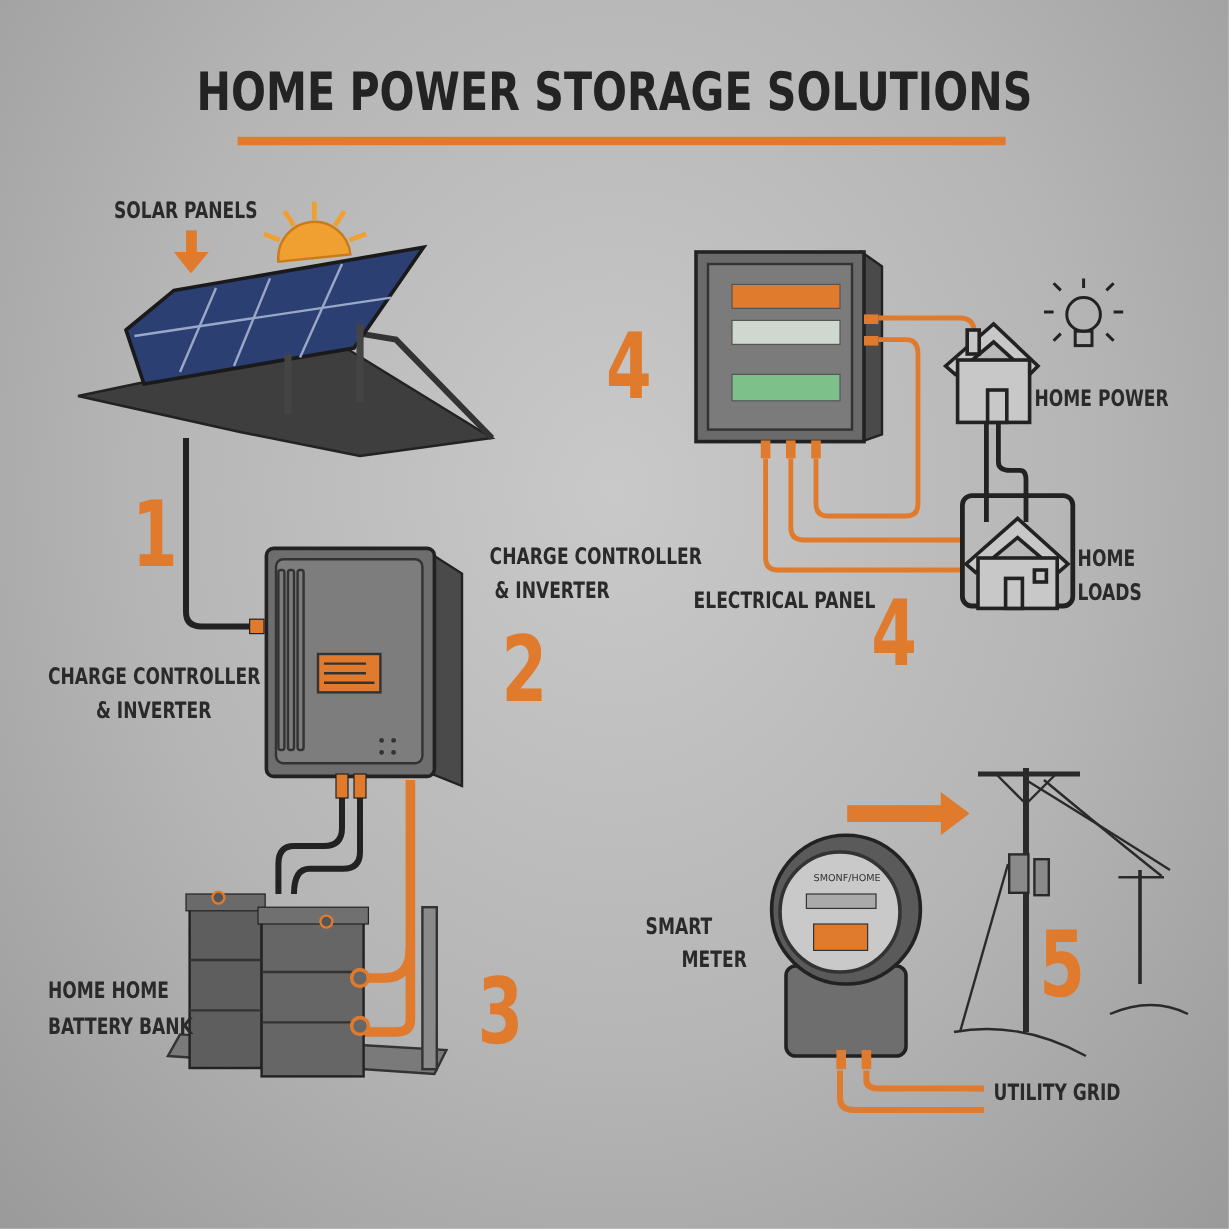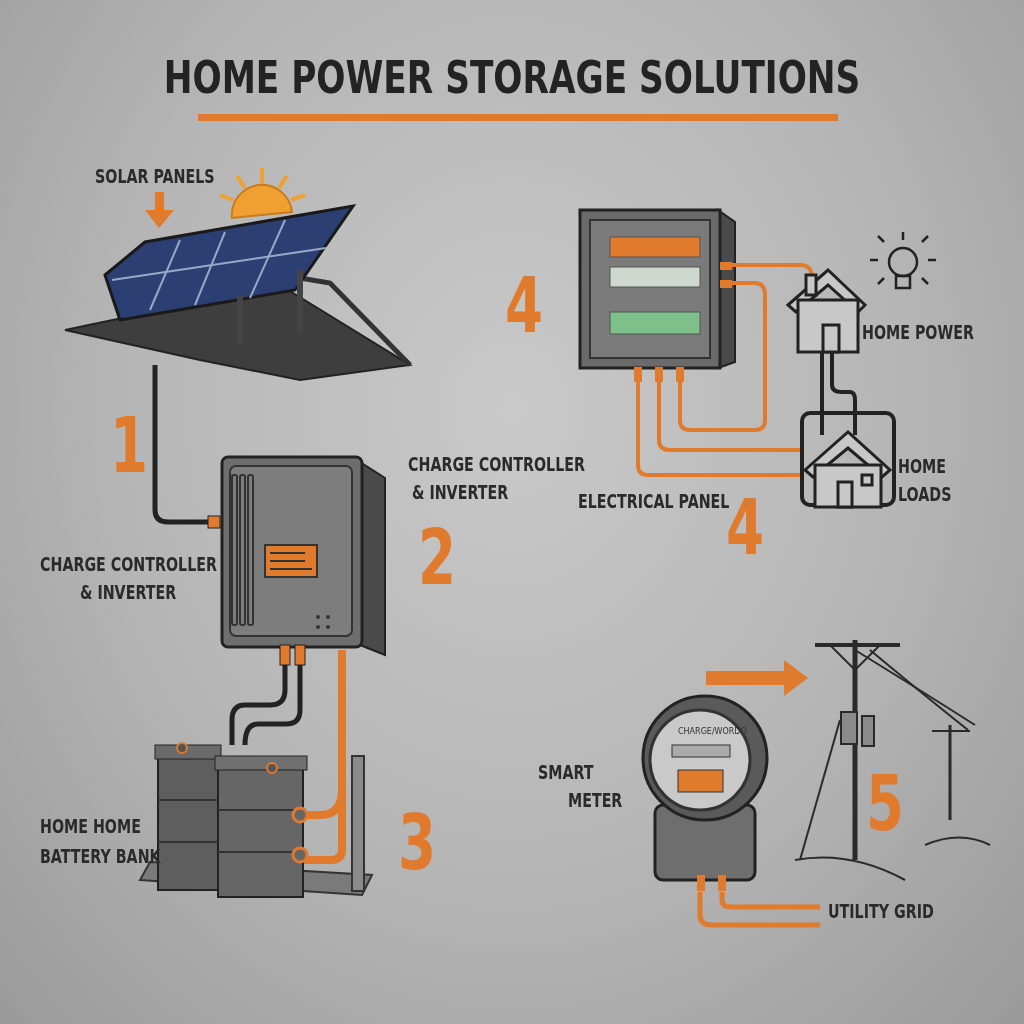--- a/index.html
+++ b/index.html
@@ -212,16 +212,16 @@
 <div class="abs num" style="left:505px;top:268px;">4</div>
 <div class="abs lbl" style="left:578px;top:487px;">ELECTRICAL PANEL</div>
 <div class="abs num" style="left:726px;top:490px;">4</div>
 
 <div class="abs lbl" style="left:862px;top:318px;">HOME POWER</div>
 <div class="abs lbl" style="left:898px;top:452px;">HOME</div>
 <div class="abs lbl" style="left:898px;top:480px;">LOADS</div>
 
 <div class="abs lbl" style="left:538px;top:758px;">SMART</div>
 <div class="abs lbl" style="left:568px;top:786px;">METER</div>
-<div class="abs" style="left:678px;top:727px;font-size:8px;color:#333;font-family:'DejaVu Sans',sans-serif;">CHARGE/WORDO</div>
+<div class="abs" style="left:678px;top:727px;font-size:8px;color:#333;font-family:'DejaVu Sans',sans-serif;">SMONF/HOME</div>
 
 <div class="abs num" style="left:866px;top:766px;">5</div>
 <div class="abs lbl" style="left:828px;top:897px;">UTILITY GRID</div>
 
 </body></html>

